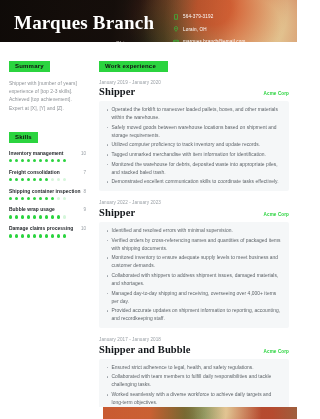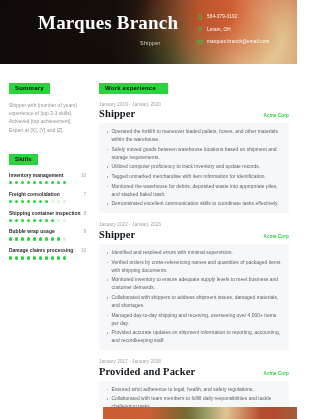--- a/index.html
+++ b/index.html
@@ -8,24 +8,23 @@
     font-family:"Liberation Sans", sans-serif;
     background:#ffffff;
     overflow:hidden;
     position:relative;
   }
 
   
   .header {
     position:relative;
     width:297px;
-    height:64px;
+    height:42px;
     overflow:hidden;
     background:#241d18;
-    padding-left:24px;
   }
   .header-photo {
     position:absolute; inset:0;
     background:
       radial-gradient(circle at 72% 18%, rgba(212,92,48,.95) 0 8%, rgba(0,0,0,0) 34%),
       radial-gradient(circle at 86% 62%, rgba(228,203,150,.95) 0 10%, rgba(0,0,0,0) 36%),
       radial-gradient(circle at 63% 74%, rgba(58,96,40,.95) 0 7%, rgba(0,0,0,0) 30%),
       radial-gradient(circle at 95% 26%, rgba(200,70,44,.9) 0 9%, rgba(0,0,0,0) 32%),
       radial-gradient(circle at 77% 44%, rgba(176,150,96,.9) 0 11%, rgba(0,0,0,0) 38%),
       radial-gradient(circle at 56% 30%, rgba(150,54,34,.8) 0 6%, rgba(0,0,0,0) 26%),
@@ -334,21 +333,21 @@
               <li>Verified orders by cross-referencing names and quantities of packaged items with shipping documents.</li>
               <li>Monitored inventory to ensure adequate supply levels to meet business and customer demands.</li>
               <li>Collaborated with shippers to address shipment issues, damaged materials, and shortages.</li>
               <li>Managed day-to-day shipping and receiving, overseeing over 4,000+ items per day.</li>
               <li>Provided accurate updates on shipment information to reporting, accounting, and recordkeeping staff.</li>
             </ul>
           </div>
           <div class="job">
             <div class="job-date">January 2017 - January 2018</div>
             <div class="job-row">
-              <div class="job-role">Provided and Packer</div>
+              <div class="job-role">Shipper and Bubble</div>
               <div class="job-company">Acme Corp</div>
             </div>
             <ul class="bullets">
               <li>Ensured strict adherence to legal, health, and safety regulations.</li>
               <li>Collaborated with team members to fulfill daily responsibilities and tackle challenging tasks.</li>
               <li>Worked seamlessly with a diverse workforce to achieve daily targets and long-term objectives.</li>
             </ul>
           </div>
         </div>
     </div>

